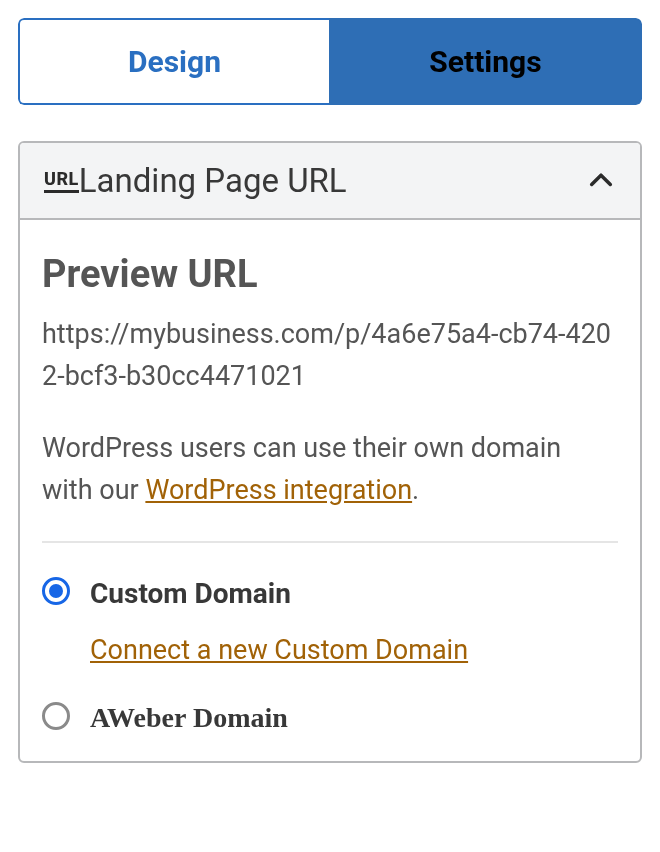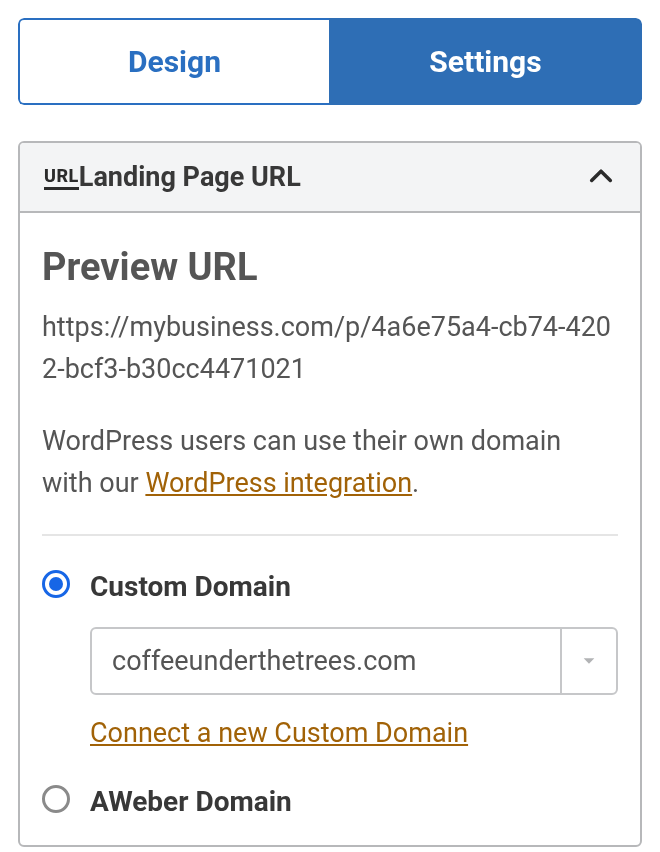--- a/index.html
+++ b/index.html
@@ -29,21 +29,21 @@
   .tab.inactive {
     background: #fff;
     color: #2a6fc1;
     border: 2px solid #2a6fc1;
     border-right: none;
     border-top-left-radius: 6px;
     border-bottom-left-radius: 6px;
   }
   .tab.active {
     background: #2e6eb5;
-    color: #ffffff;
+    color: #000000;
     border: 2px solid #2e6eb5;
     border-top-right-radius: 6px;
     border-bottom-right-radius: 6px;
   }
   .panel {
     border: 2px solid #b7b8ba;
     border-radius: 6px;
     overflow: hidden;
   }
   .panel-header {
@@ -56,22 +56,22 @@
   }
   .url-badge {
     font-size: 18px;
     font-weight: 800;
     letter-spacing: 0.5px;
     border-bottom: 3px solid #2b2b2b;
     padding-bottom: 1px;
     color: #2b2b2b;
   }
   .panel-title {
-    font-size: 27px;
-    font-weight: 700;
+    font-size: 33px;
+    font-weight: 400;
     color: #383838;
     flex: 1;
   }
   .chevron {
     width: 30px;
     height: 30px;
     display: flex;
     align-items: center;
     justify-content: center;
   }
@@ -198,34 +198,24 @@
 
     <div class="wp-note">
       <span>WordPress users can use their own domain with our </span><a class="link">WordPress integration</a><span>.</span>
     </div>
 
     <div class="radio-row">
       <span class="radio checked"></span>
       <span class="radio-label">Custom Domain</span>
     </div>
 
-    <div class="domain-select-wrap">
-      <div class="domain-select">
-        <div class="domain-value">coffeeunderthetrees.com</div>
-        <div class="domain-caret">
-          <svg viewBox="0 0 24 24">
-              <path d="M4 8 L12 16 L20 8 Z"></path>
-            </svg>
-        </div>
-      </div>
-    </div>
 
     <div class="connect-link-wrap">
       <a class="link connect-link">Connect a new Custom Domain</a>
     </div>
 
-    <div class="radio-row" style="margin-bottom:7px;">
+    <div class="radio-row" style="margin-bottom:7px;font-family:Liberation Serif, serif;">
       <span class="radio unchecked"></span>
       <span class="radio-label">AWeber Domain</span>
     </div>
 
   </div>
 </div>
 
 </body></html>

